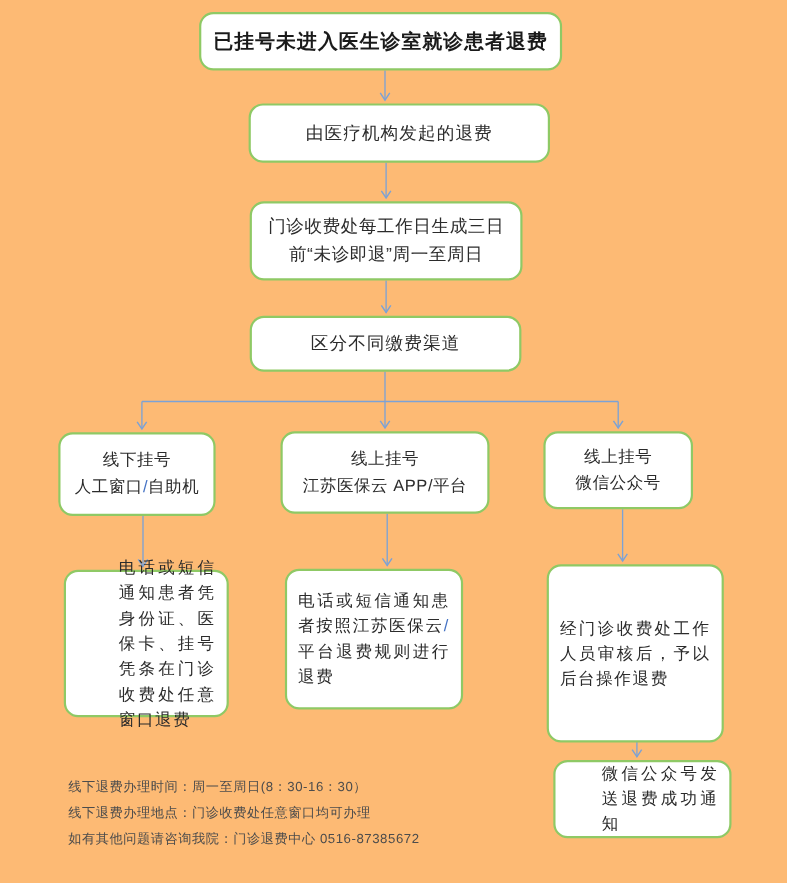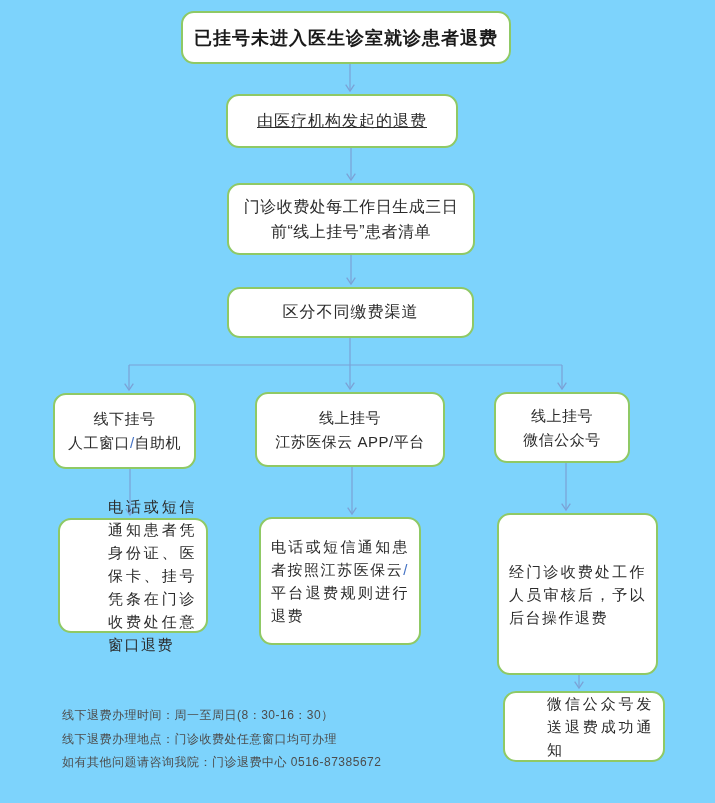--- a/index.html
+++ b/index.html
@@ -1,18 +1,18 @@
 <!DOCTYPE html>
 <html><head>
 <meta charset="utf-8">
 <style>
   html,body { margin:0; padding:0; background:#ffffff; }
   body { width:715px; height:803px; overflow:hidden;
          font-family:"Liberation Sans", sans-serif; color:#262626; }
-  .stage { position:relative; width:715px; height:803px; background:#7dd3fc; }
+  .stage { position:relative; width:715px; height:803px; background:#fdba74; }
 
   .node { position:absolute; box-sizing:border-box;
           border:2px solid #8fc965; border-radius:13px; background:#ffffff;
           display:flex; flex-direction:column; align-items:center; justify-content:center;
           text-align:center; color:#2b2b2b; }
   .node .ln { display:block; }
 
   .title-node { font-size:18px; font-weight:bold; letter-spacing:1px; color:#1a1a1a; }
   .single { font-size:16px; letter-spacing:1px; }
   .twoline { font-size:16px; line-height:25px; letter-spacing:0.5px; }
@@ -53,27 +53,27 @@
       <line x1="352" y1="467" x2="352" y2="514" marker-end="url(#arrow)"></line>
       <line x1="566" y1="463" x2="566" y2="510" marker-end="url(#arrow)"></line>
       <line x1="579" y1="640" x2="579" y2="688" marker-end="url(#arrow)"></line>
     </g>
   </svg>
 
   <div class="node title-node" style="left:181px; top:11px; width:330px; height:53px;">
     <span class="ln">已挂号未进入医生诊室就诊患者退费</span>
   </div>
 
-  <div class="node single" style="left:226px; top:94px; width:232px; height:54px;text-decoration:underline;">
+  <div class="node single" style="left:226px; top:94px; width:274px; height:54px;">
     <span class="ln">由医疗机构发起的退费</span>
   </div>
 
   <div class="node twoline" style="left:227px; top:183px; width:248px; height:72px;">
       <div class="ln"><span>门诊收费处每工作日生成三日</span></div>
-      <div class="ln"><span>前“线上挂号”患者清单</span></div>
+      <div class="ln"><span>前“未诊即退”周一至周日</span></div>
     </div>
 
   <div class="node single" style="left:227px; top:287px; width:247px; height:51px;">
     <span class="ln">区分不同缴费渠道</span>
   </div>
 
   <div class="node branch" style="left:53px; top:393px; width:143px; height:76px;">
       <div class="ln"><span>线下挂号</span></div>
       <div class="ln"><span>人工窗口</span><span class="accent">/</span><span>自助机</span></div>
     </div>
@@ -81,21 +81,21 @@
   <div class="node branch" style="left:255px; top:392px; width:190px; height:75px;">
       <div class="ln"><span>线上挂号</span></div>
       <div class="ln"><span>江苏医保云 APP/平台</span></div>
     </div>
 
   <div class="node branch" style="left:494px; top:392px; width:136px; height:71px;">
       <div class="ln"><span>线上挂号</span></div>
       <div class="ln"><span>微信公众号</span></div>
     </div>
 
-  <div class="node detail" style="left:58px; top:518px; width:150px; height:115px;padding-left:48px;">
+  <div class="node detail" style="left:58px; top:518px; width:150px; height:134px;padding-left:48px;">
     <p class="para"><span>电话或短信通知患者凭身份证、医保卡、挂号凭条在门诊收费处任意窗口退费</span></p>
   </div>
 
   <div class="node detail" style="left:259px; top:517px; width:162px; height:128px;">
     <p class="para"><span>电话或短信通知患者按照江苏医保云</span><span class="accent">/</span><span>平台退费规则进行退费</span></p>
   </div>
 
   <div class="node detail" style="left:497px; top:513px; width:161px; height:162px;">
     <p class="para"><span>经门诊收费处工作人员审核后，予以后台操作退费</span></p>
   </div>

